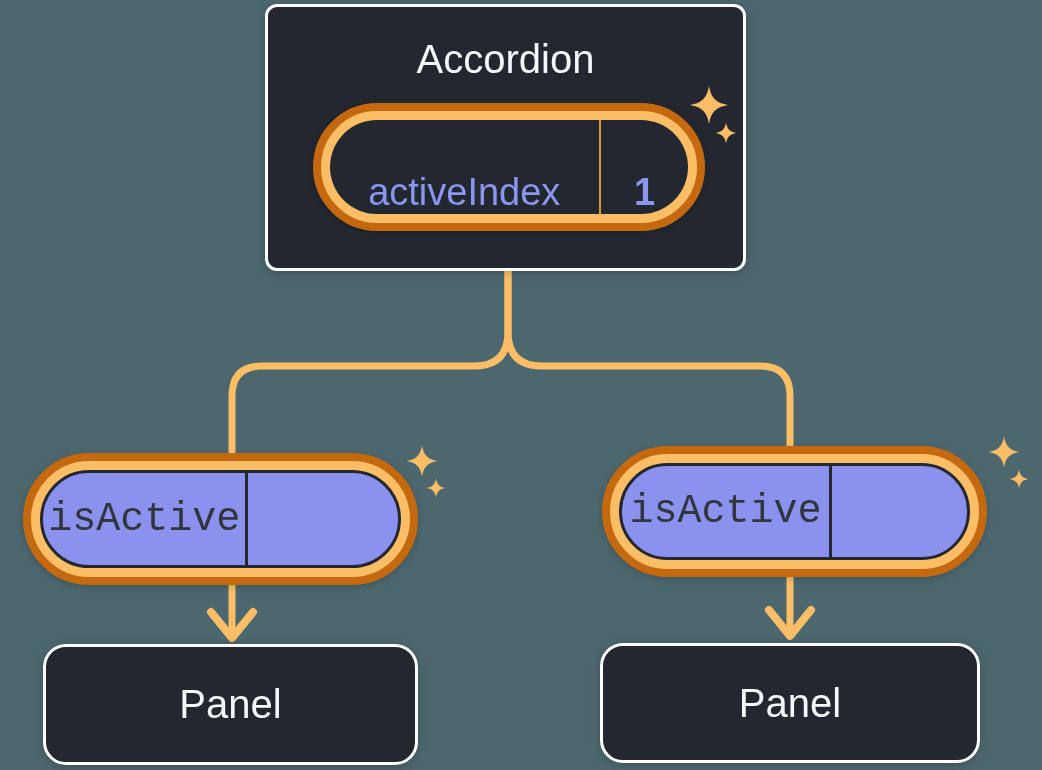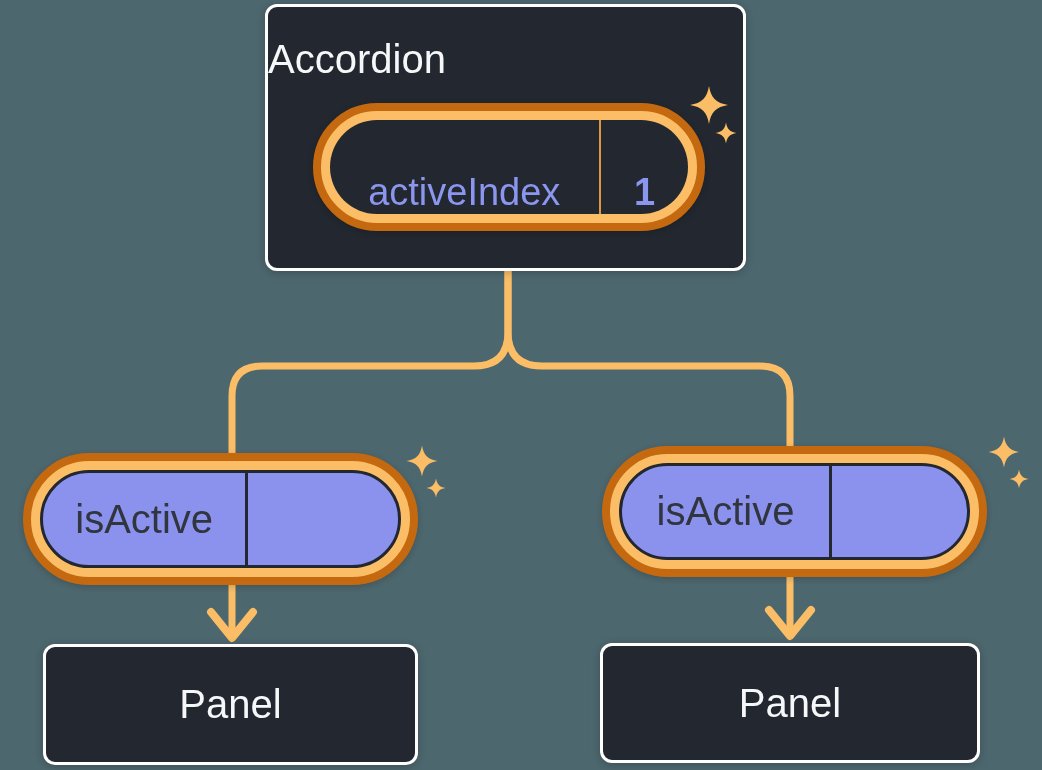--- a/index.html
+++ b/index.html
@@ -28,27 +28,29 @@
   .card{
     position:absolute;
     background:var(--card-bg,#23272F);
     border:3.5px solid var(--card-border,#FFFFFF);
     border-radius:12px;
     box-shadow:0 2px 8px rgba(0,0,0,0.22);
     z-index:2;
   }
   .card-title{
     position:absolute;left:0;right:0;top:28px;
+    text-align:center;
     font-size:40px;font-weight:500;line-height:1.2;
     color:var(--card-text,#F6F7F9);
   }
   .panel-card{
     display:flex;align-items:center;justify-content:center;
     font-size:40px;font-weight:500;
     color:var(--card-text,#F6F7F9);
+    border-radius:23px;
   }
 
   
   .pill{
     position:absolute;
     border:8px solid var(--orange-dark,#C46A10);
     background:var(--orange-light,#FBBE66);
     border-radius:999px;
     padding:9px;
     box-shadow:0 2px 6px rgba(0,0,0,0.18);
@@ -57,20 +59,21 @@
   .pill-inner{
     height:100%;width:100%;
     border-radius:999px;
     display:flex;align-items:stretch;
     overflow:hidden;
   }
   .pill--state .pill-inner{background:var(--card-bg,#23272F);align-items:flex-end;}
   .pill--bool .pill-inner{
     background:var(--purple-fill,#8B92EE);
     border:3px solid var(--pill-outline,#23272F);
+    font-family:Liberation Mono, monospace;
   }
   .seg{display:flex;align-items:center;justify-content:center;}
   .seg-value{flex:1;}
   .pill--state .seg-label{flex:0 0 75%;}
   .pill--bool.pill--left .seg-label{flex:0 0 57%;}
   .pill--bool.pill--right .seg-label{flex:0 0 60%;}
   .pill--state .seg{font-size:38px;color:var(--purple-text,#8B96EE);}
   .pill--bool .seg{font-size:40px;color:var(--pill-dark-text,#30353E);}
   .seg-value{font-weight:bold;}
   .divider{width:2.5px;align-self:stretch;}

